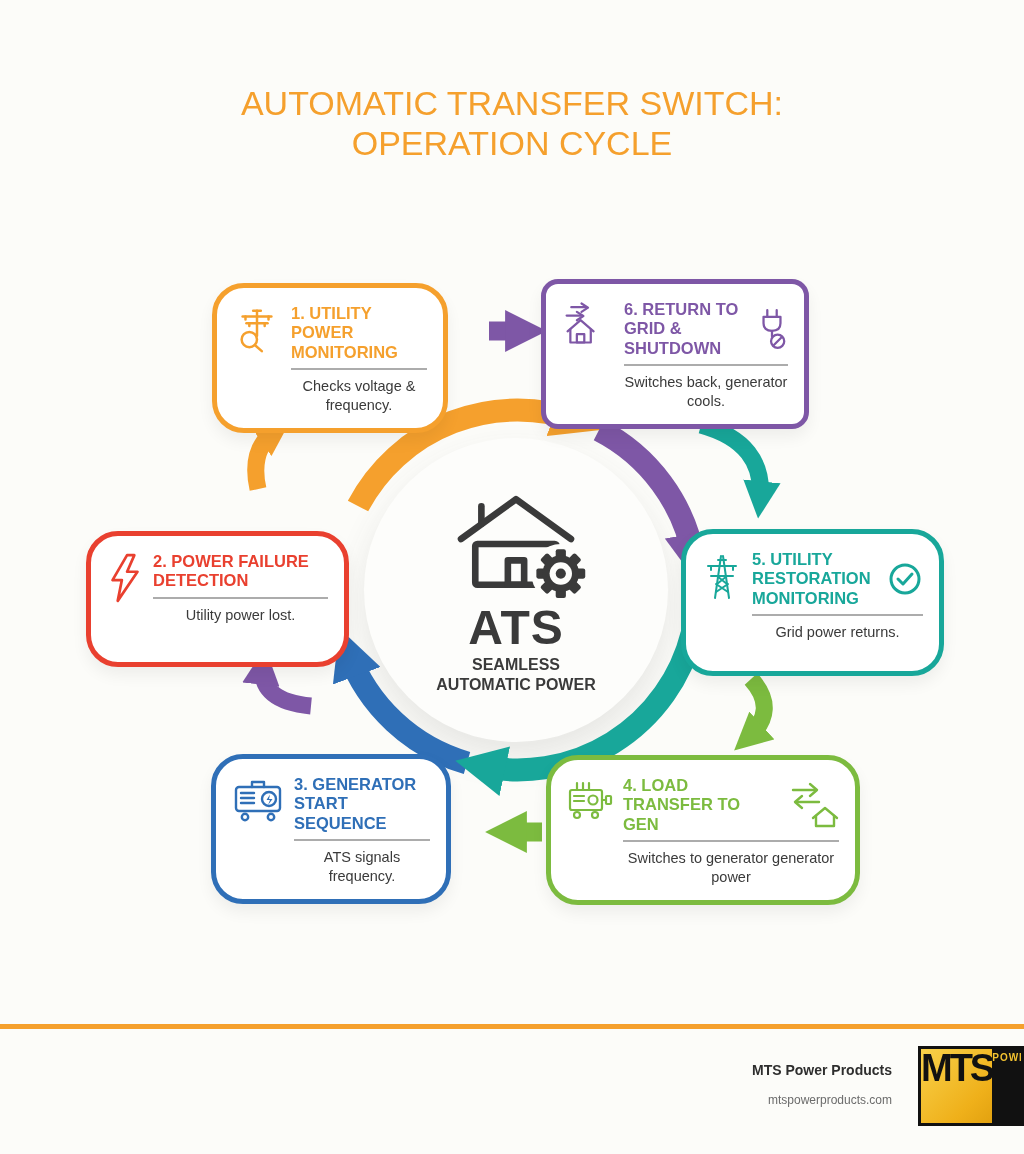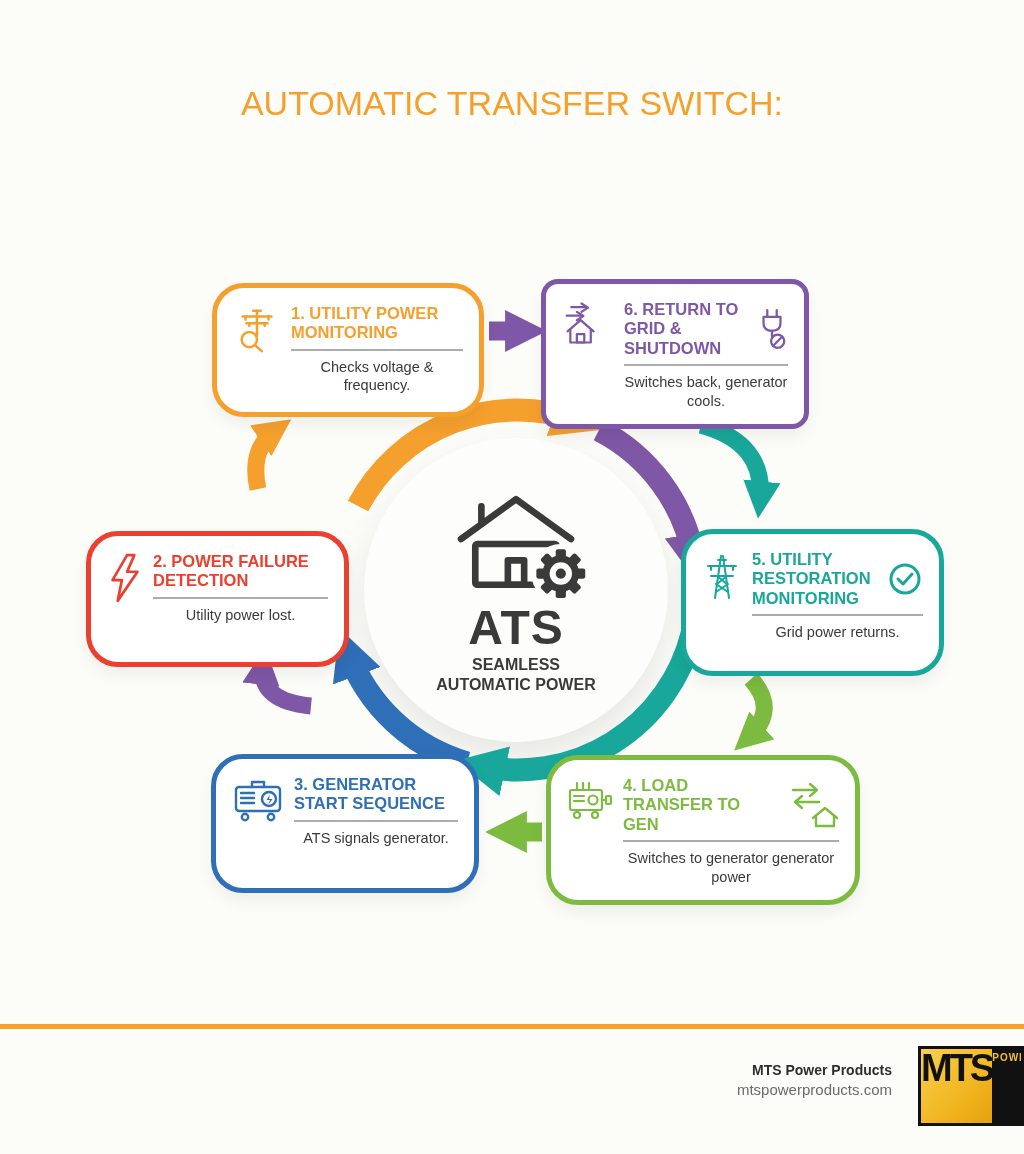--- a/index.html
+++ b/index.html
@@ -45,55 +45,56 @@
     z-index:3;
   }
   .step-text{flex:1;display:flex;flex-direction:column;min-width:0;}
   .step-top{display:flex;gap:8px;align-items:center;}
   .step-title{font-weight:700;font-size:16.5px;line-height:1.18;text-transform:uppercase;flex:1;}
   .step-rule{border-bottom:2px solid #ACACAC;margin:6px 0 7px 0;}
   .step-desc{font-size:14.5px;color:#3A3A3A;text-align:center;line-height:1.25;}
   .step-icon,.step-icon-right{flex:0 0 auto;display:block;}
   .step-icon svg,.step-icon-right svg{display:block;}
 
-  .s1{left:212px;top:283px;width:272px;min-height:134px;border-color:var(--orange);color:var(--orange);}
+  .s1{left:212px;top:283px;width:236px;min-height:134px;border-color:var(--orange);color:var(--orange);}
   .s2{left:86px; top:531px;width:263px;min-height:136px;border-color:var(--red);color:var(--red);}
-  .s3{left:211px;top:754px;width:268px;min-height:139px;border-color:var(--blue);color:var(--blue);}
+  .s3{left:211px;top:754px;width:240px;min-height:139px;border-color:var(--blue);color:var(--blue);}
   .s4{left:546px;top:755px;width:314px;min-height:149px;border-color:var(--green);color:var(--green);}
   .s5{left:681px;top:529px;width:263px;min-height:147px;border-color:var(--teal);color:var(--teal);}
   .s6{left:541px;top:279px;width:268px;min-height:142px;border-color:var(--purple);color:var(--purple);border-radius:17px;}
   .s1 .step-title{color:var(--orange);} .s2 .step-title{color:var(--red);}
   .s3 .step-title{color:var(--blue);}  .s4 .step-title{color:var(--green);}
   .s5 .step-title{color:var(--teal);}  .s6 .step-title{color:var(--purple);}
 
   
   .footer-divider{position:absolute;left:0;top:1024px;width:100%;height:5px;background:var(--orange);}
   .footer-text{position:absolute;right:132px;top:1062px;text-align:right;}
   .footer-company{font-size:14px;font-weight:700;color:#2E2E2E;}
-  .footer-website{font-size:15px;color:#6B6B6B;margin-top:3px;}
+  .footer-website{font-size:12px;color:#6B6B6B;margin-top:15px;}
   .mts-logo{
     position:absolute;right:0;top:1046px;width:106px;height:80px;
     box-sizing:border-box;border:3px solid #111;
     background:linear-gradient(135deg,#F8D14A 0%,#EFB01A 60%,#D99708 100%);
     display:flex;flex-direction:row;justify-content:space-between;overflow:hidden;
   }
   .logo-letters{
     font-weight:800;font-size:38px;line-height:1.05;color:#111;
     text-align:center;letter-spacing:-3px;font-family:"Liberation Sans",sans-serif;
   }
   .logo-band{
     background:#111;color:#F2C230;font-size:10px;font-weight:700;
     text-align:center;padding:3px 0;letter-spacing:1px;white-space:nowrap;
   }
 </style>
 </head>
 <body>
 
 <h1 class="page-title">
   <span>AUTOMATIC TRANSFER SWITCH:</span>
+  <span>OPERATION CYCLE</span>
 </h1>
 
 <div class="center-circle">
   <svg width="150" height="112" viewBox="0 0 140 110">
     <g fill="none" stroke="#3A3A3A" stroke-width="6.5" stroke-linecap="round" stroke-linejoin="round">
       <path d="M36 37 V20"></path>
       <path d="M16 52 L70 13 L124 52"></path>
       <rect x="30" y="57" width="80" height="40" rx="2"></rect>
       <rect x="62" y="73" width="16" height="24"></rect>
     </g>
@@ -203,21 +204,21 @@
       <path d="M38 19.5 l-3.5 5.5 h3.5 l-2 5 4.5 -6 h-3.5 z" fill="currentColor" stroke="none"></path>
       <circle cx="13" cy="42" r="3.2"></circle>
         <circle cx="39" cy="42" r="3.2"></circle>
     </svg>
   </span>
   <div class="step-text">
     <div class="step-top">
       <div class="step-title">3. Generator Start Sequence</div>
     </div>
     <div class="step-rule"></div>
-    <div class="step-desc">ATS signals generator.</div>
+    <div class="step-desc">ATS signals frequency.</div>
   </div>
 </div>
 
 <div class="step-box s4">
   <span class="step-icon">
     <svg width="46" height="48" viewBox="0 0 46 48" fill="none" stroke="currentColor" stroke-width="2.2" stroke-linecap="round" stroke-linejoin="round">
       <path d="M10 14 V7 M16 14 V7 M22 14 V7"></path>
       <rect x="3" y="14" width="32" height="20" rx="2"></rect>
       <path d="M7 20 H17 M7 25 H17"></path>
       <circle cx="26" cy="24" r="4.5"></circle>

